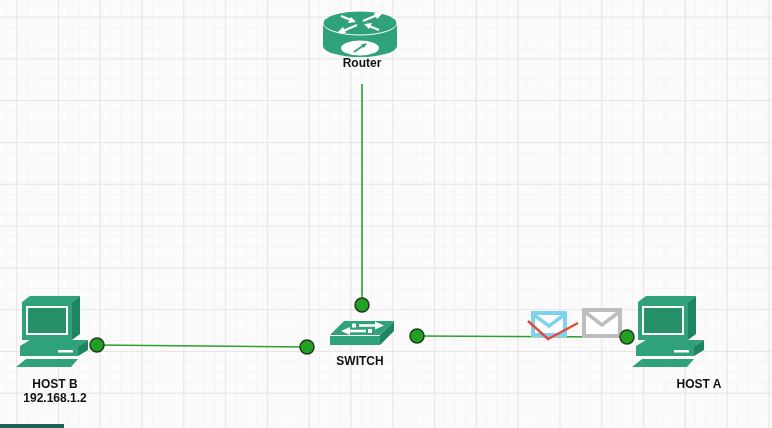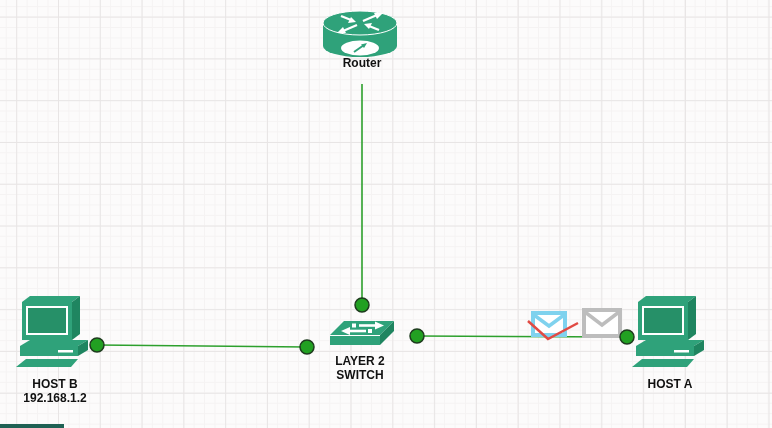--- a/index.html
+++ b/index.html
@@ -82,21 +82,20 @@
       <rect x="22" y="7.5" width="4" height="4" fill="#fff"></rect>
       <line x1="29" y1="9.5" x2="46" y2="9.5" stroke="#fff" stroke-width="2.6"></line>
       <polygon points="54,9.5 45,5.5 45,13.5" fill="#fff"></polygon>
 
       <rect x="38" y="13" width="4" height="4" fill="#fff"></rect>
       <line x1="36" y1="15" x2="19" y2="15" stroke="#fff" stroke-width="2.6"></line>
       <polygon points="11,15 20,11 20,19" fill="#fff"></polygon>
     </svg>
   </div>
   <div class="label" style="left:300px;top:354px;width:120px">
-    <div>LAYER 2</div>
     <div>SWITCH</div>
   </div>
 
   <div class="device" style="left:14px;top:296px;width:84px;height:72px">
     <svg viewBox="0 0 84 72">
       <polygon points="8,6 16,0 66,0 58,6" fill="#2FA27A"></polygon>
       <polygon points="58,6 66,0 66,38 58,44" fill="#1F8560"></polygon>
       <rect x="8" y="6" width="50" height="38" fill="#2FA27A"></rect>
       <rect x="13" y="11" width="40" height="27" fill="#269068" stroke="#ffffff" stroke-width="2"></rect>
       <polygon points="6,50 16,44 74,44 64,50" fill="#2FA27A"></polygon>
@@ -117,21 +116,21 @@
       <polygon points="58,6 66,0 66,38 58,44" fill="#1F8560"></polygon>
       <rect x="8" y="6" width="50" height="38" fill="#2FA27A"></rect>
       <rect x="13" y="11" width="40" height="27" fill="#269068" stroke="#ffffff" stroke-width="2"></rect>
       <polygon points="6,50 16,44 74,44 64,50" fill="#2FA27A"></polygon>
       <polygon points="64,50 74,44 74,54 64,60" fill="#1F8560"></polygon>
       <rect x="6" y="50" width="58" height="10" fill="#2FA27A"></rect>
       <rect x="44" y="54" width="15" height="2.5" fill="#ffffff"></rect>
       <polygon points="12,63 64,63 57,71 2,71" fill="#2FA27A"></polygon>
     </svg>
   </div>
-  <div class="label" style="left:610px;top:377px;width:120px">
+  <div class="label" style="left:639px;top:377px;width:120px">
     <div>HOST A</div>
   </div>
 
   <svg class="layer top-layer" viewBox="0 0 772 428">
     <polyline points="528,321 548,339 578,323" fill="none" stroke="#E14B44" stroke-width="2.5"></polyline>
     <circle cx="362" cy="305" r="7" fill="#22A022" stroke="#1E3B1E" stroke-width="1.5"></circle>
     <circle cx="307" cy="347" r="7" fill="#22A022" stroke="#1E3B1E" stroke-width="1.5"></circle>
     <circle cx="97" cy="345" r="7" fill="#22A022" stroke="#1E3B1E" stroke-width="1.5"></circle>
     <circle cx="417" cy="336" r="7" fill="#22A022" stroke="#1E3B1E" stroke-width="1.5"></circle>
     <circle cx="627" cy="337" r="7" fill="#22A022" stroke="#1E3B1E" stroke-width="1.5"></circle>

